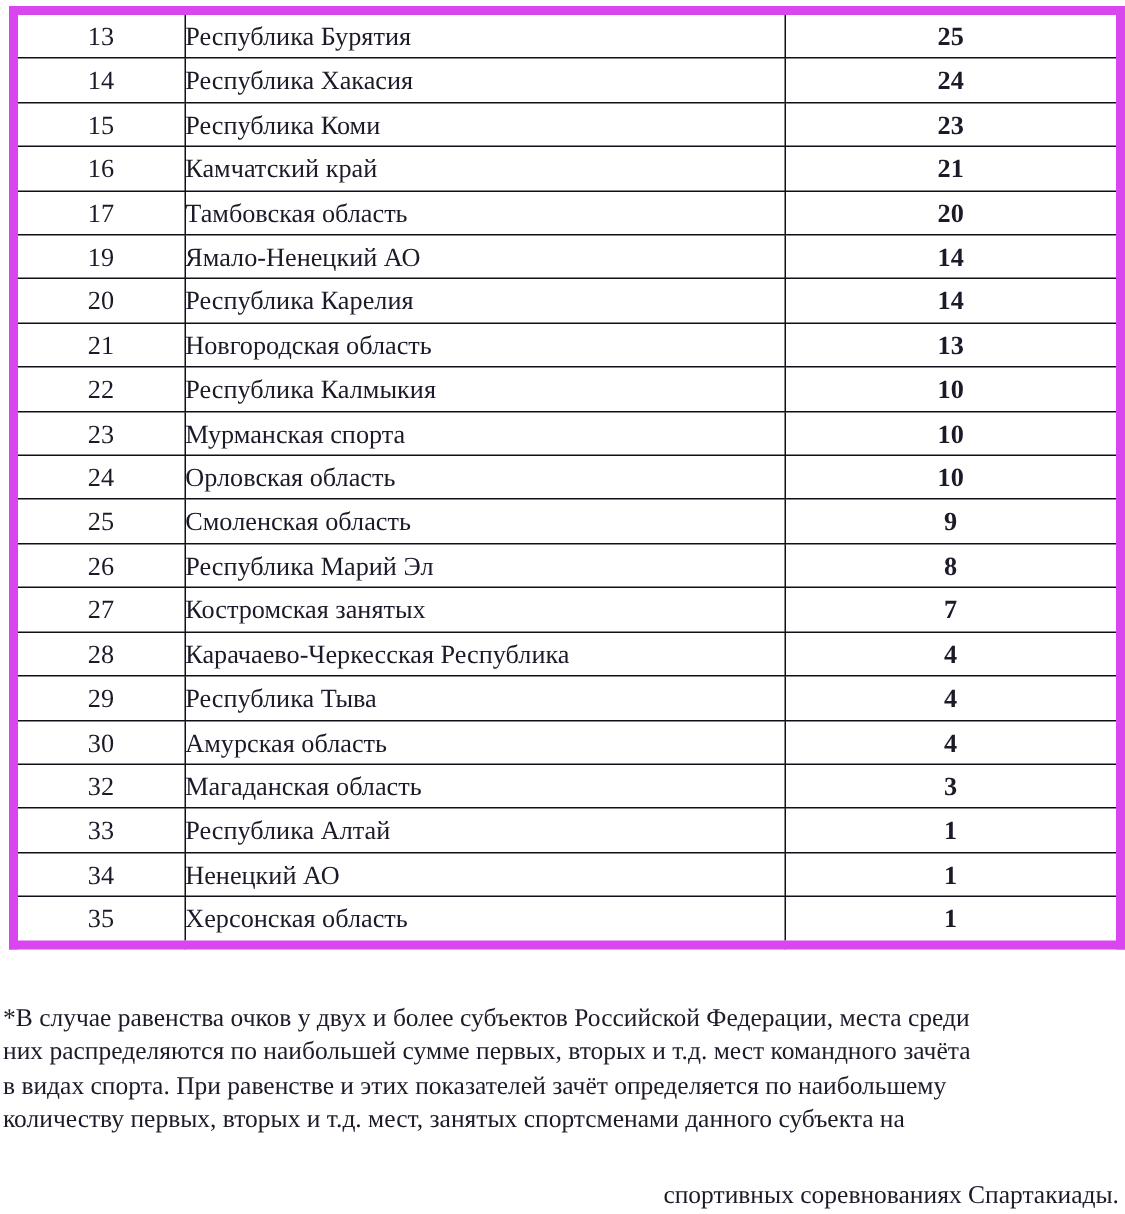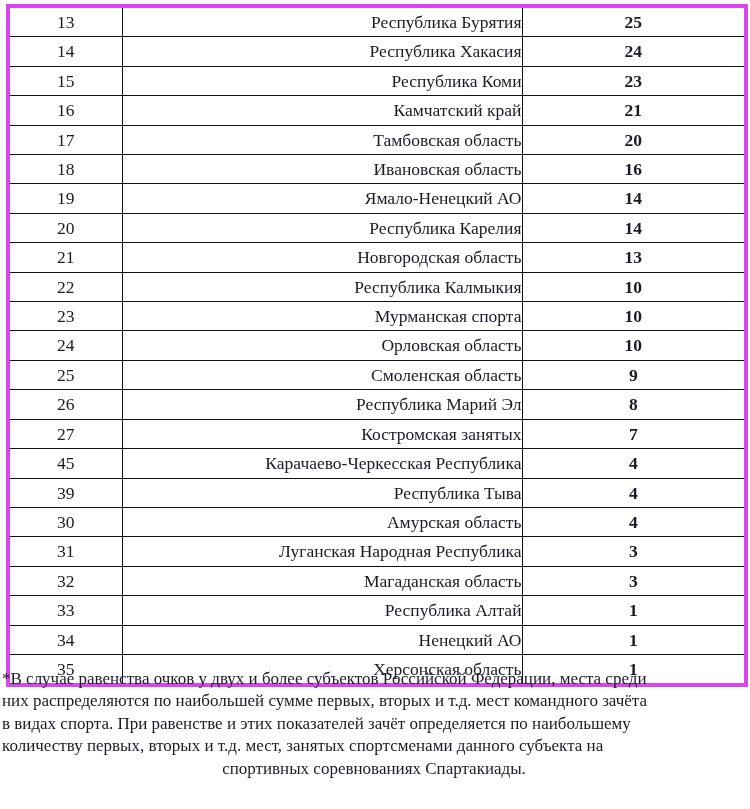--- a/index.html
+++ b/index.html
@@ -25,42 +25,42 @@
   .table-wrap {
     position: absolute;
     left: 6px;
     top: 4px;
     width: 738px;
   }
   table.rank-table {
     border-collapse: collapse;
     table-layout: fixed;
     width: 738px;
-    border: 4px solid #d946ef;
+    border: 6px solid #d946ef;
   }
   table.rank-table col.c-rank  { width: 114px; }
   table.rank-table col.c-name  { width: 400px; }
   table.rank-table col.c-pts   { width: 224px; }
 
   table.rank-table td {
     border: 1px solid #101018;
     height: 28.4px;
     line-height: 28.4px;
     padding: 0;
     font-size: 17.5px;
     vertical-align: middle;
     white-space: nowrap;
     overflow: hidden;
   }
   td.cell-rank {
     text-align: center;
     font-weight: 400;
   }
   td.cell-name {
-    text-align: right;
+    text-align: left;
     padding-left: 8px;
     font-weight: 400;
   }
   td.cell-points {
     text-align: center;
     font-weight: 700;
   }
 
   
   .footnote {
@@ -72,21 +72,22 @@
     line-height: 22.4px;
     text-align: justify;
     text-justify: inter-word;
     font-weight: 400;
     color: #1a1a28;
   }
   .footnote p {
     margin: 0;
   }
   .footnote p:last-child {
-    text-align: center;
+    text-align: right;
+    margin-top: 28px;
   }
 </style>
 </head>
 <body>
 
 <div id="page">
 
   <div class="table-wrap">
     <table class="rank-table">
       <colgroup>
@@ -114,25 +115,20 @@
             <td class="cell-rank">16</td>
             <td class="cell-name">Камчатский край</td>
             <td class="cell-points">21</td>
           </tr>
           <tr>
             <td class="cell-rank">17</td>
             <td class="cell-name">Тамбовская область</td>
             <td class="cell-points">20</td>
           </tr>
           <tr>
-            <td class="cell-rank">18</td>
-            <td class="cell-name">Ивановская область</td>
-            <td class="cell-points">16</td>
-          </tr>
-          <tr>
             <td class="cell-rank">19</td>
             <td class="cell-name">Ямало-Ненецкий АО</td>
             <td class="cell-points">14</td>
           </tr>
           <tr>
             <td class="cell-rank">20</td>
             <td class="cell-name">Республика Карелия</td>
             <td class="cell-points">14</td>
           </tr>
           <tr>
@@ -164,38 +160,33 @@
             <td class="cell-rank">26</td>
             <td class="cell-name">Республика Марий Эл</td>
             <td class="cell-points">8</td>
           </tr>
           <tr>
             <td class="cell-rank">27</td>
             <td class="cell-name">Костромская занятых</td>
             <td class="cell-points">7</td>
           </tr>
           <tr>
-            <td class="cell-rank">45</td>
+            <td class="cell-rank">28</td>
             <td class="cell-name">Карачаево-Черкесская Республика</td>
             <td class="cell-points">4</td>
           </tr>
           <tr>
-            <td class="cell-rank">39</td>
+            <td class="cell-rank">29</td>
             <td class="cell-name">Республика Тыва</td>
             <td class="cell-points">4</td>
           </tr>
           <tr>
             <td class="cell-rank">30</td>
             <td class="cell-name">Амурская область</td>
             <td class="cell-points">4</td>
-          </tr>
-          <tr>
-            <td class="cell-rank">31</td>
-            <td class="cell-name">Луганская Народная Республика</td>
-            <td class="cell-points">3</td>
           </tr>
           <tr>
             <td class="cell-rank">32</td>
             <td class="cell-name">Магаданская область</td>
             <td class="cell-points">3</td>
           </tr>
           <tr>
             <td class="cell-rank">33</td>
             <td class="cell-name">Республика Алтай</td>
             <td class="cell-points">1</td>

